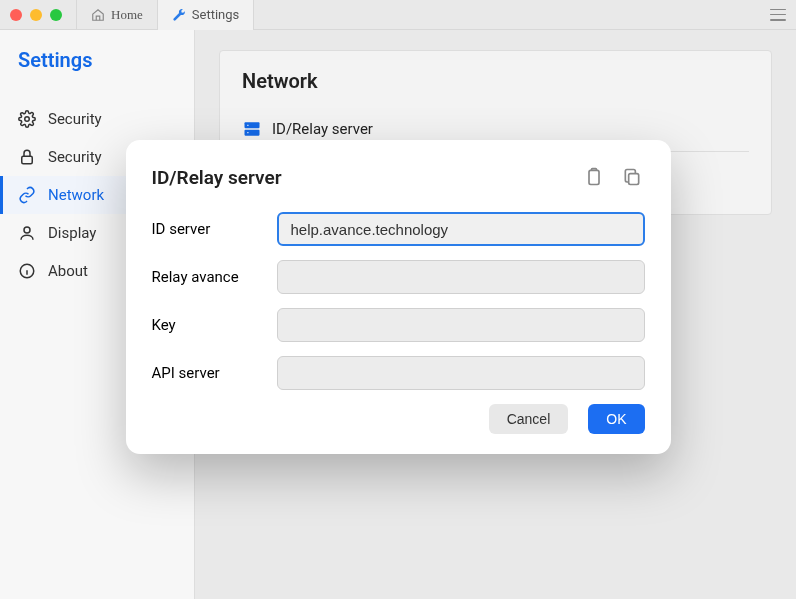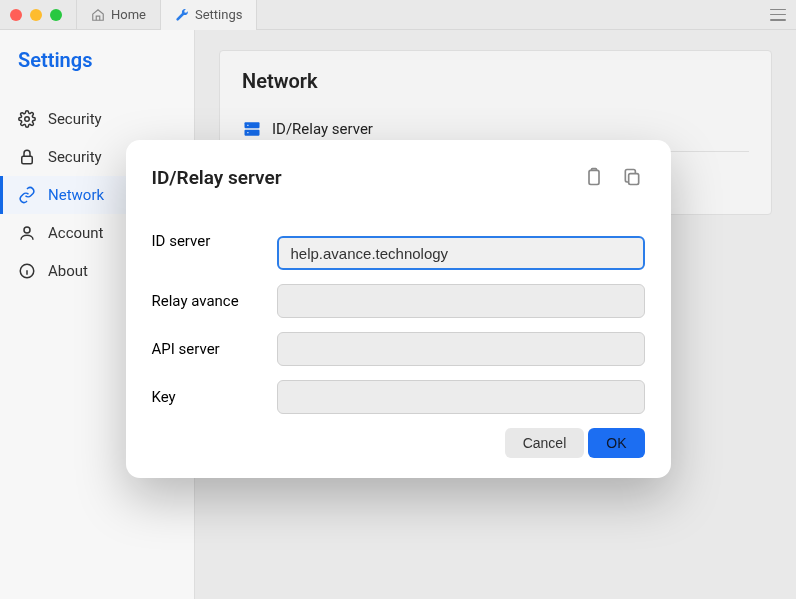--- a/index.html
+++ b/index.html
@@ -26,21 +26,21 @@
   .tl.red{background:#ff5f57;}
   .tl.yellow{background:#febc2e;}
   .tl.green{background:#28c840;}
   .tab {
     display:flex; align-items:center; gap:6px;
     height:30px; padding:0 14px;
     border-right:1px solid #d8d8d8;
     color:#555; font-size:13px;
   }
   .tab.active { background:#f2f2f2; }
-  .tab-home{border-left:1px solid #d8d8d8;}
+  .tab-home{border-left:1px solid #d8d8d8;font-family:Liberation Serif, serif;}
   .hamburger {
     margin-left:auto;
     width:16px; height:12px; display:flex; flex-direction:column; justify-content:space-between;
   }
   .hamburger span{height:1.5px; background:#888; border-radius:1px;}
 
   
   .app {
     display:flex;
     height: calc(599px - 30px);
@@ -123,30 +123,29 @@
     border:1px solid #d0d0d0;
     border-radius:6px;
     padding:0 12px;
     font-size:15px;
     color:#333;
   }
   .form-input.focused{
     border:2px solid #2b7de9;
     background:#f0f0f0;
     outline:none;
-    margin-top:24px;
   }
   .dialog-footer{
-    display:flex; justify-content:flex-end; gap:4px; margin-top:5px;
+    display:flex; justify-content:flex-end; gap:20px; margin-top:5px;
   }
   .btn{
     height:30px; padding:0 18px; border-radius:6px; font-size:14px; cursor:pointer; border:none;
   }
   .btn-cancel{background:#e8e8e8; color:#333;}
-  .btn-ok{background:#1c6ef2; color:#0f172a; font-weight:500;text-align:right;}
+  .btn-ok{background:#1c6ef2; color:#ffffff; font-weight:500;text-align:right;}
 
   svg{display:block;}
 </style>
 </head>
 <body>
 
 <div class="titlebar">
   <div class="traffic">
     <div class="tl red"></div>
     <div class="tl yellow"></div>
@@ -212,21 +211,21 @@
     </div>
 
 
     <div class="sidebar-item">
       <span class="ic">
         <svg width="18" height="18" viewBox="0 0 24 24" fill="none" stroke="#333" stroke-width="2">
             <circle cx="12" cy="8" r="4"></circle>
             <path d="M4 21c0-4 4-6 8-6s8 2 8 6"></path>
           </svg>
       </span>
-      <span>Account</span>
+      <span>Display</span>
     </div>
 
     <div class="sidebar-item">
       <span class="ic">
         <svg width="18" height="18" viewBox="0 0 24 24" fill="none" stroke="#333" stroke-width="2">
             <circle cx="12" cy="12" r="9"></circle>
             <path d="M12 8h.01M11 12h1v5"></path>
           </svg>
       </span>
       <span>About</span>
@@ -275,25 +274,25 @@
 
     <div class="form-row">
       <div class="form-label">ID server</div>
       <input class="form-input focused" value="help.avance.technology" style="">
     </div>
     <div class="form-row">
       <div class="form-label">Relay avance</div>
       <input class="form-input" value="" style="">
     </div>
     <div class="form-row">
+      <div class="form-label">Key</div>
+      <input class="form-input" value="" style="">
+    </div>
+    <div class="form-row">
       <div class="form-label">API server</div>
-      <input class="form-input" value="" style="">
-    </div>
-    <div class="form-row">
-      <div class="form-label">Key</div>
       <input class="form-input" value="" style="">
     </div>
 
     <div class="dialog-footer">
       <button class="btn btn-cancel">Cancel</button>
       <button class="btn btn-ok">OK</button>
     </div>
   </div>
 </div>
 

